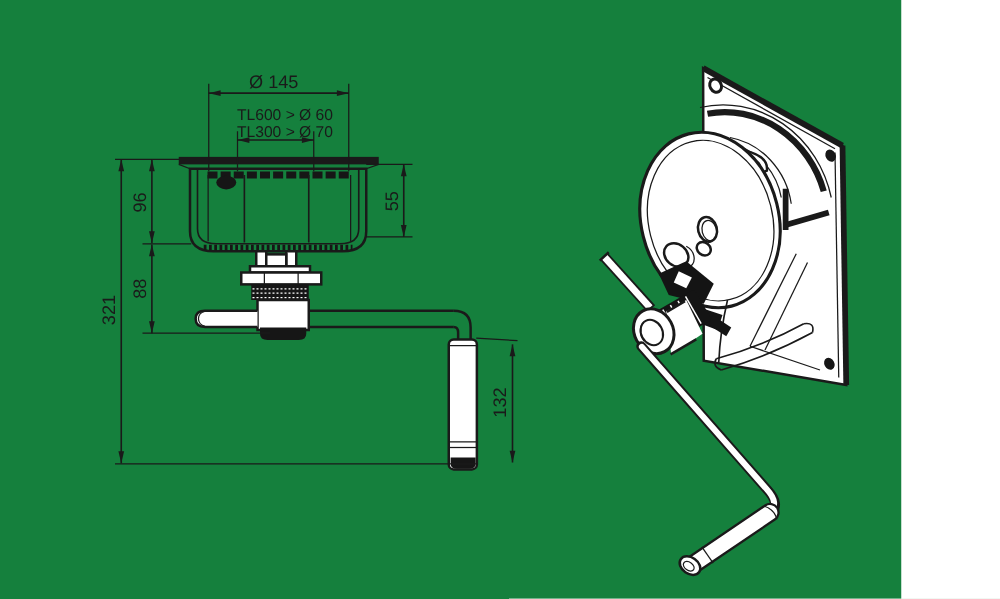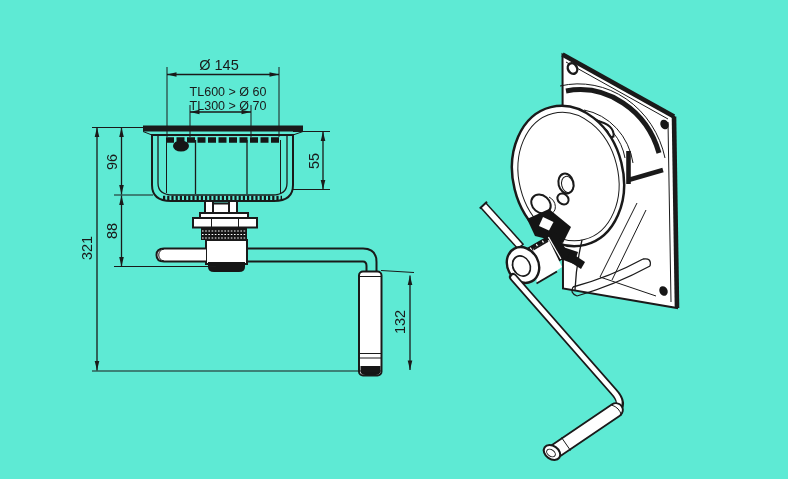--- a/index.html
+++ b/index.html
@@ -1,16 +1,16 @@
 <!DOCTYPE html>
 <html><head>
 <meta charset="utf-8">
 <style>
   html,body{margin:0;padding:0;background:#ffffff;}
-  .canvas{position:relative;width:788px;height:479px;background:#5eead4;overflow:hidden;text-align:center;}
+  .canvas{position:relative;width:721px;height:479px;background:#15803d;overflow:hidden;text-align:center;}
   svg{display:block;}
   .dim-text{font-family:"Liberation Sans",sans-serif;font-size:14.5px;fill:#1a1a1a;}
   .dim-text-small{font-family:"Liberation Sans",sans-serif;font-size:12.5px;fill:#1a1a1a;}
   .dim-text-rot{font-family:"Liberation Sans",sans-serif;font-size:14.5px;fill:#1a1a1a;}
   .thin{stroke:#1a1a1a;stroke-width:1;fill:none;}
   .med{stroke:#1a1a1a;stroke-width:1.3;fill:none;}
   .part{stroke:#1a1a1a;stroke-width:2;fill:none;}
   .partw{stroke:#1a1a1a;stroke-width:2;fill:#ffffff;}
   .thick{stroke:#1a1a1a;stroke-width:4.6;fill:none;}
   .arrow{fill:#1a1a1a;stroke:none;}

